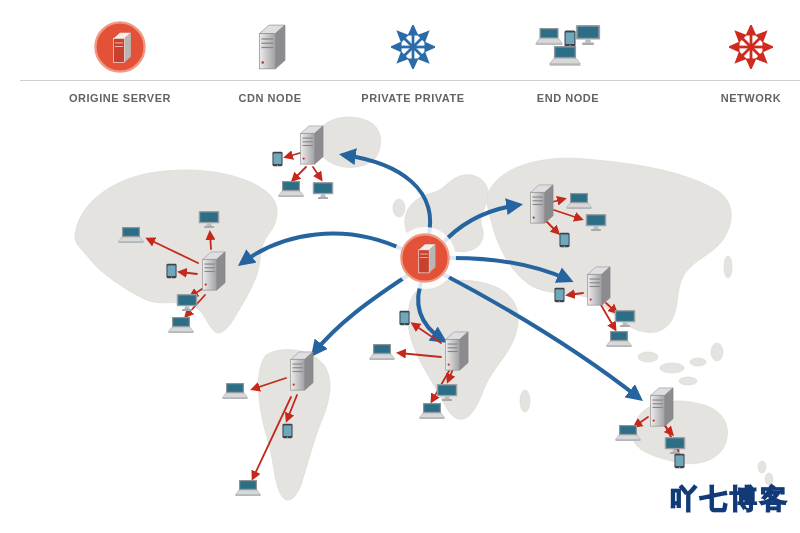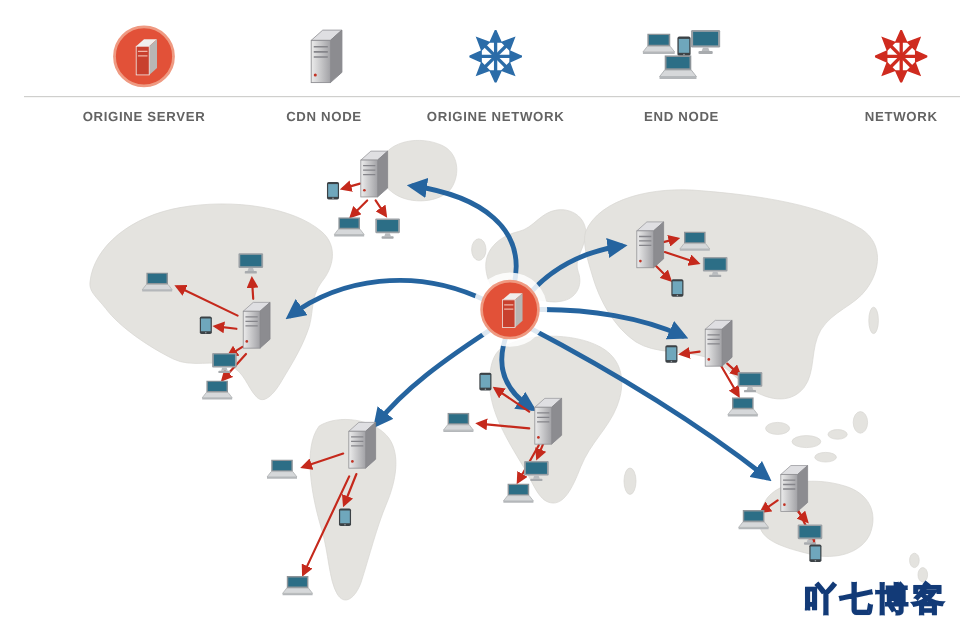--- a/index.html
+++ b/index.html
@@ -137,21 +137,21 @@
       </div>
       <div class="legend-label">CDN NODE</div>
     </div>
 
     <div class="legend-item" style="left:328px">
       <div class="legend-icon-box">
         <svg width="44" height="44" style="color:#2b6ca8">
             <use href="#burst" width="44" height="44"></use>
           </svg>
       </div>
-      <div class="legend-label">ORIGINE NETWORK</div>
+      <div class="legend-label">PRIVATE PRIVATE</div>
     </div>
 
     <div class="legend-item" style="left:483px">
       <div class="legend-icon-box">
         <svg width="66" height="50">
             <use href="#end-users"></use>
           </svg>
       </div>
       <div class="legend-label">END NODE</div>
     </div>

